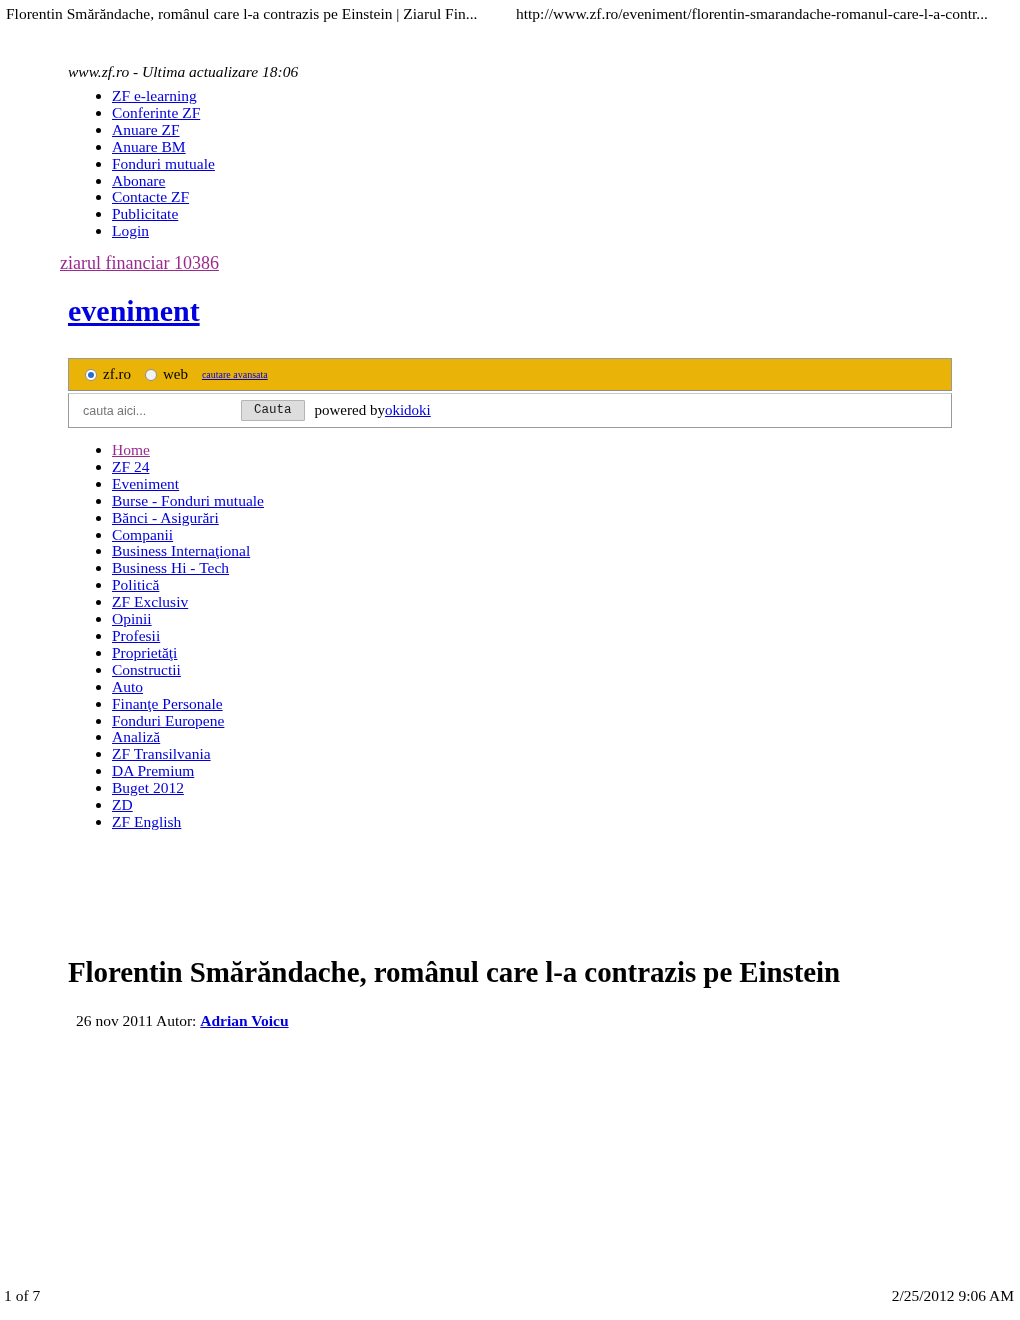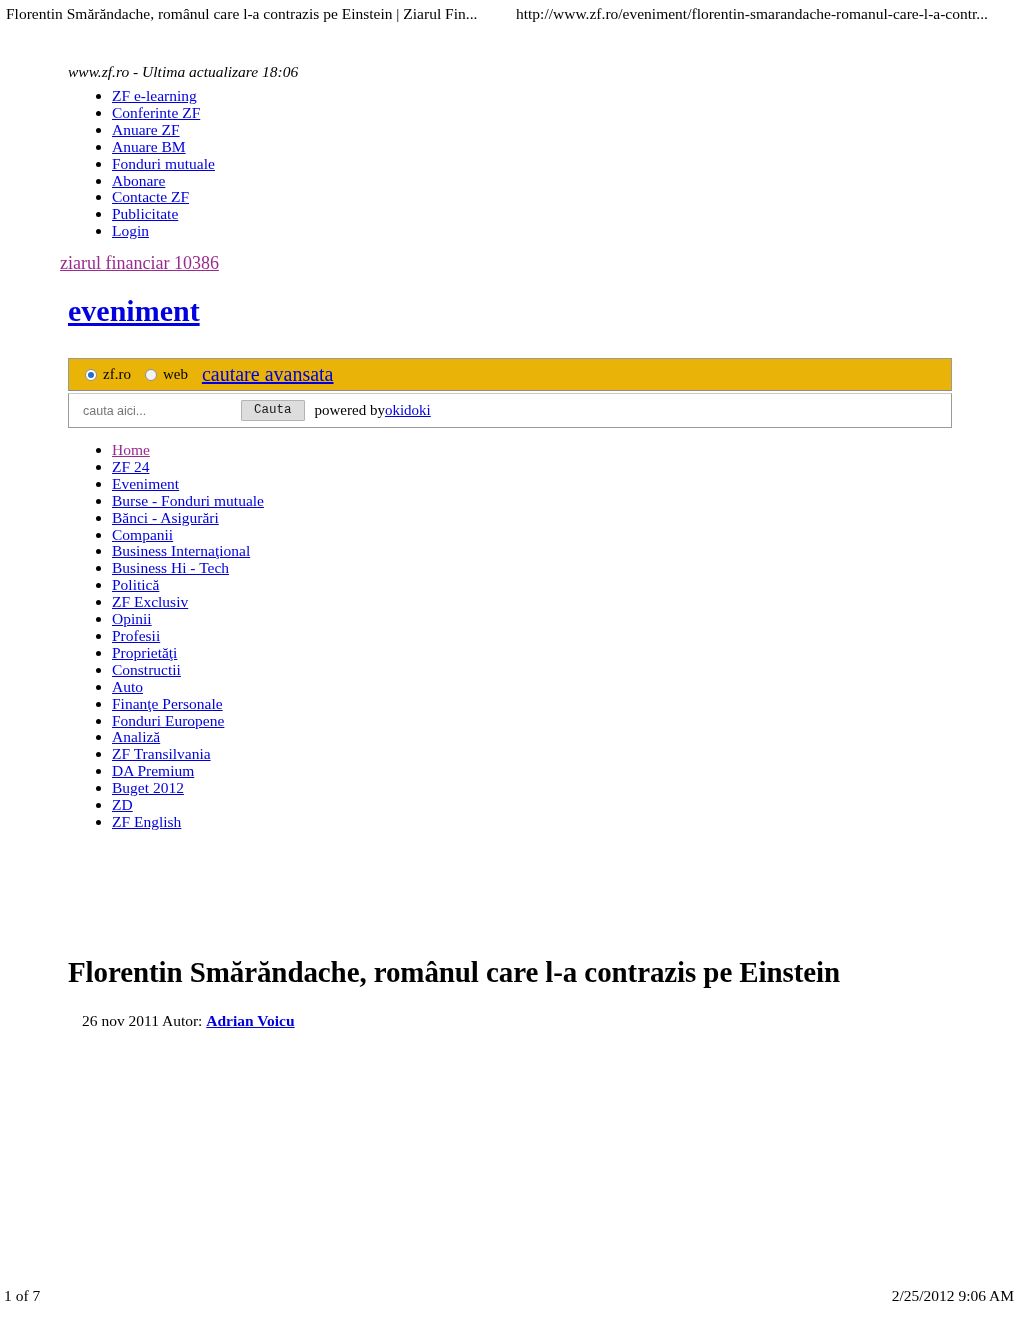--- a/index.html
+++ b/index.html
@@ -172,21 +172,21 @@
     height: 6px;
     border-radius: 50%;
     background: #2a6ec9;
   }
   .radio-label {
     margin-right: 14px;
     font-family: "Liberation Serif", serif;
     font-size: 15px;
   }
   .adv-link {
-    font-size: 20px;
+    font-size: 10px;
     text-decoration: underline;
   }
 
   .search-input {
     width: 132px;
     border: none;
     outline: none;
     font-family: "Liberation Sans", sans-serif;
     font-size: 12.5px;
     color: #444444;
@@ -236,21 +236,21 @@
     width: 880px;
   }
   .article-title {
     margin: 0;
     font-size: 29px;
     line-height: 34px;
     font-weight: bold;
     letter-spacing: -0.1px;
   }
   .article-byline {
-    margin: 22px 0 0 14px;
+    margin: 22px 0 0 8px;
     font-size: 15.5px;
     line-height: 20px;
   }
   .article-byline a {
     font-weight: bold;
     color: #0000dd;
   }
 </style>
 </head>
 <body>

